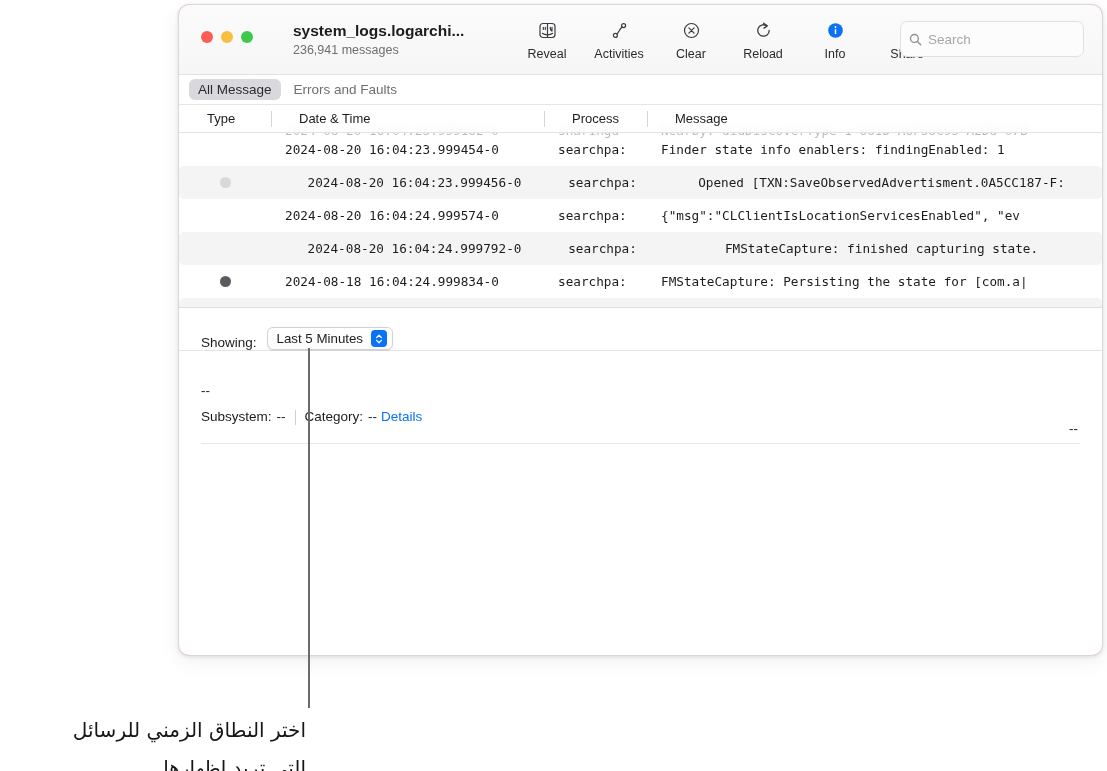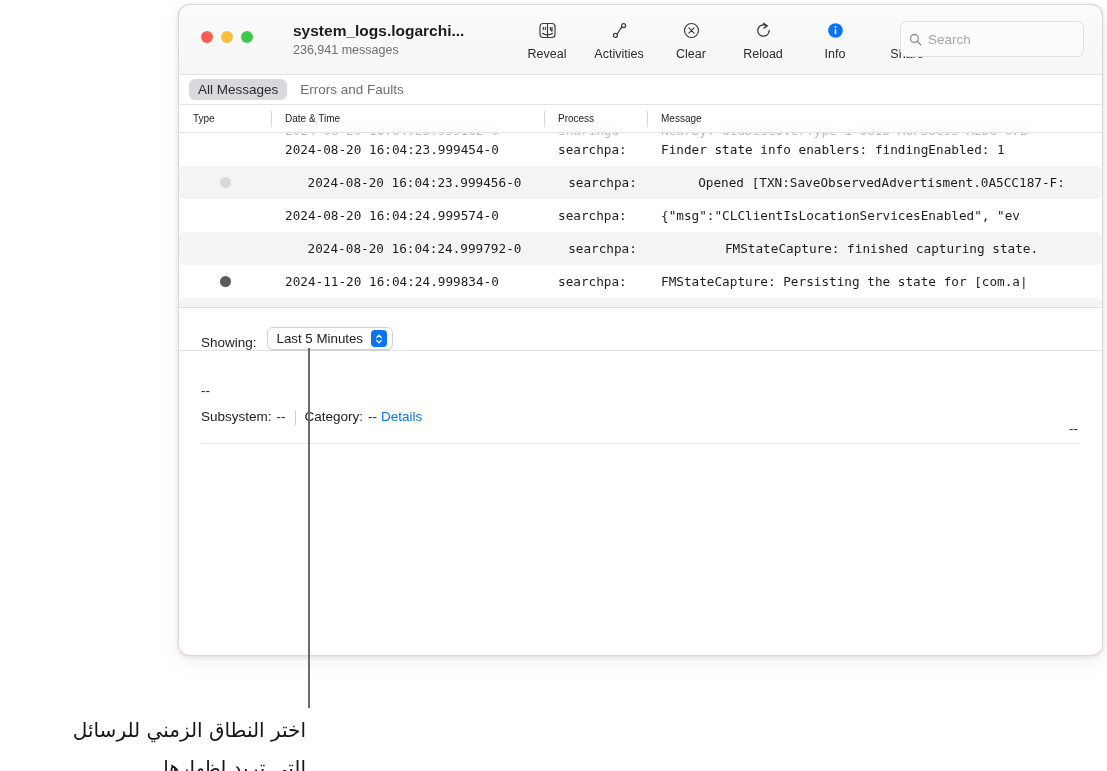--- a/index.html
+++ b/index.html
@@ -175,27 +175,27 @@
     height: 28px;
     background: rgba(255,255,255,0.80);
     backdrop-filter: blur(6px);
     border-bottom: 1px solid #e3e3e3;
     display: flex;
     align-items: center;
     z-index: 3;
     box-sizing: border-box;
   }
   .hcell {
-    font-size: 10px;
+    font-size: 13px;
     color: #1c1c1e;
     position: relative;
     box-sizing: border-box;
     white-space: nowrap;
     overflow: hidden;
-    padding-left: 14px;
+    padding-left: 28px;
     height: 28px;
     line-height: 28px;
   }
   .hcell.divider::before {
     content: "";
     position: absolute;
     left: 0; top: 6px;
     width: 1px; height: 16px;
     background: #d6d6d6;
   }
@@ -452,21 +452,21 @@
         <svg width="13" height="13" viewBox="0 0 13 13" fill="none" stroke="#8e8e93" stroke-width="1.35">
           <circle cx="5.4" cy="5.4" r="3.9"></circle>
           <path d="M8.4 8.4 L11.7 11.7" stroke-linecap="round"></path>
         </svg>
       </span>
       <span class="search-ph">Search</span>
     </div>
   </div>
 
   <div class="tabrow">
-    <span class="tabchip active">All Messages</span>
+    <span class="tabchip active">All Message</span>
     <span class="tabchip inactive">Errors and Faults</span>
   </div>
 
   <div class="table-wrap">
 
     <div class="ghost-row">
       <span class="cell c-type"></span>
       <span class="cell c-date">2024-08-20 16:04:23.999162-0</span>
       <span class="cell c-process">sharingd</span>
       <span class="cell c-msg">Nearby: didDiscoverType 1 UUID A6F56C95-A2D8-07B</span>
@@ -508,21 +508,21 @@
         <span class="cell c-type type"></span>
         <span class="cell c-date">2024-08-20 16:04:24.999792-0</span>
         <span class="cell c-process">searchpa:</span>
         <span class="cell c-msg">FMStateCapture: finished capturing state.</span>
       </div>
 
       <div class="row">
         <span class="cell c-type type">
           <span class="dot" style="background:#5b5b5f"></span>
         </span>
-        <span class="cell c-date">2024-11-20 16:04:24.999834-0</span>
+        <span class="cell c-date">2024-08-18 16:04:24.999834-0</span>
         <span class="cell c-process">searchpa:</span>
         <span class="cell c-msg">FMStateCapture: Persisting the state for [com.a|</span>
       </div>
 
       <div class="row alt"></div>
     </div>
   </div>
 
   <div class="showing">
     <span class="showing-lbl">Showing:</span>

